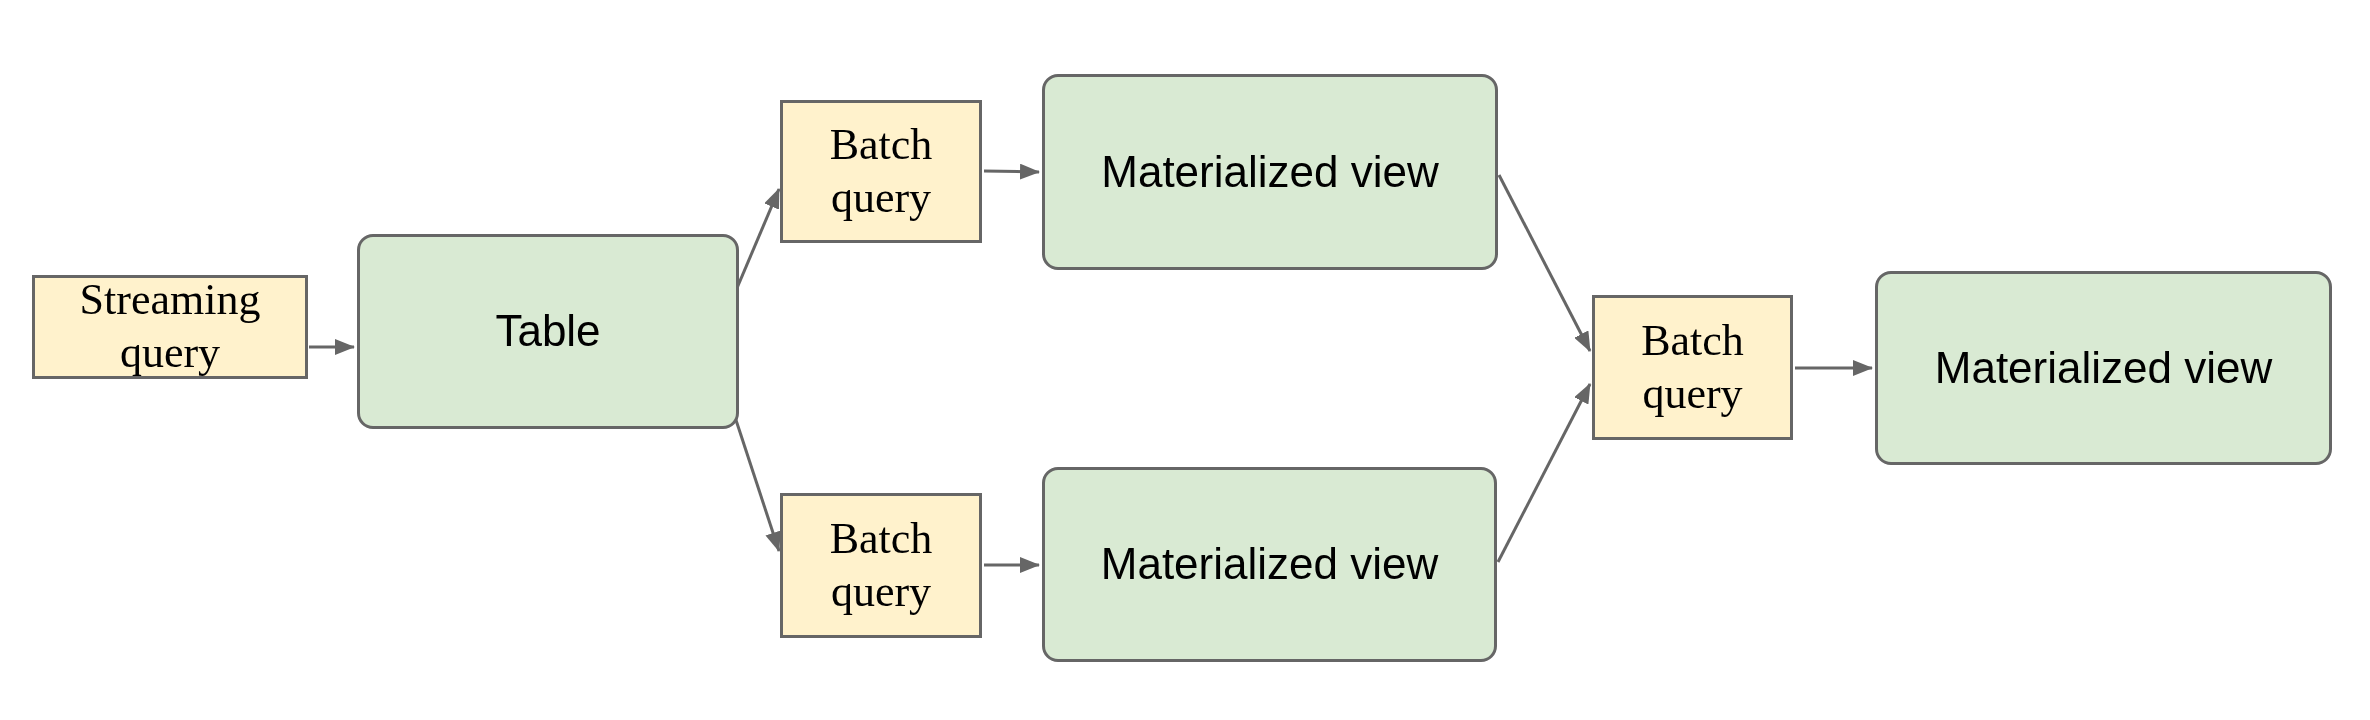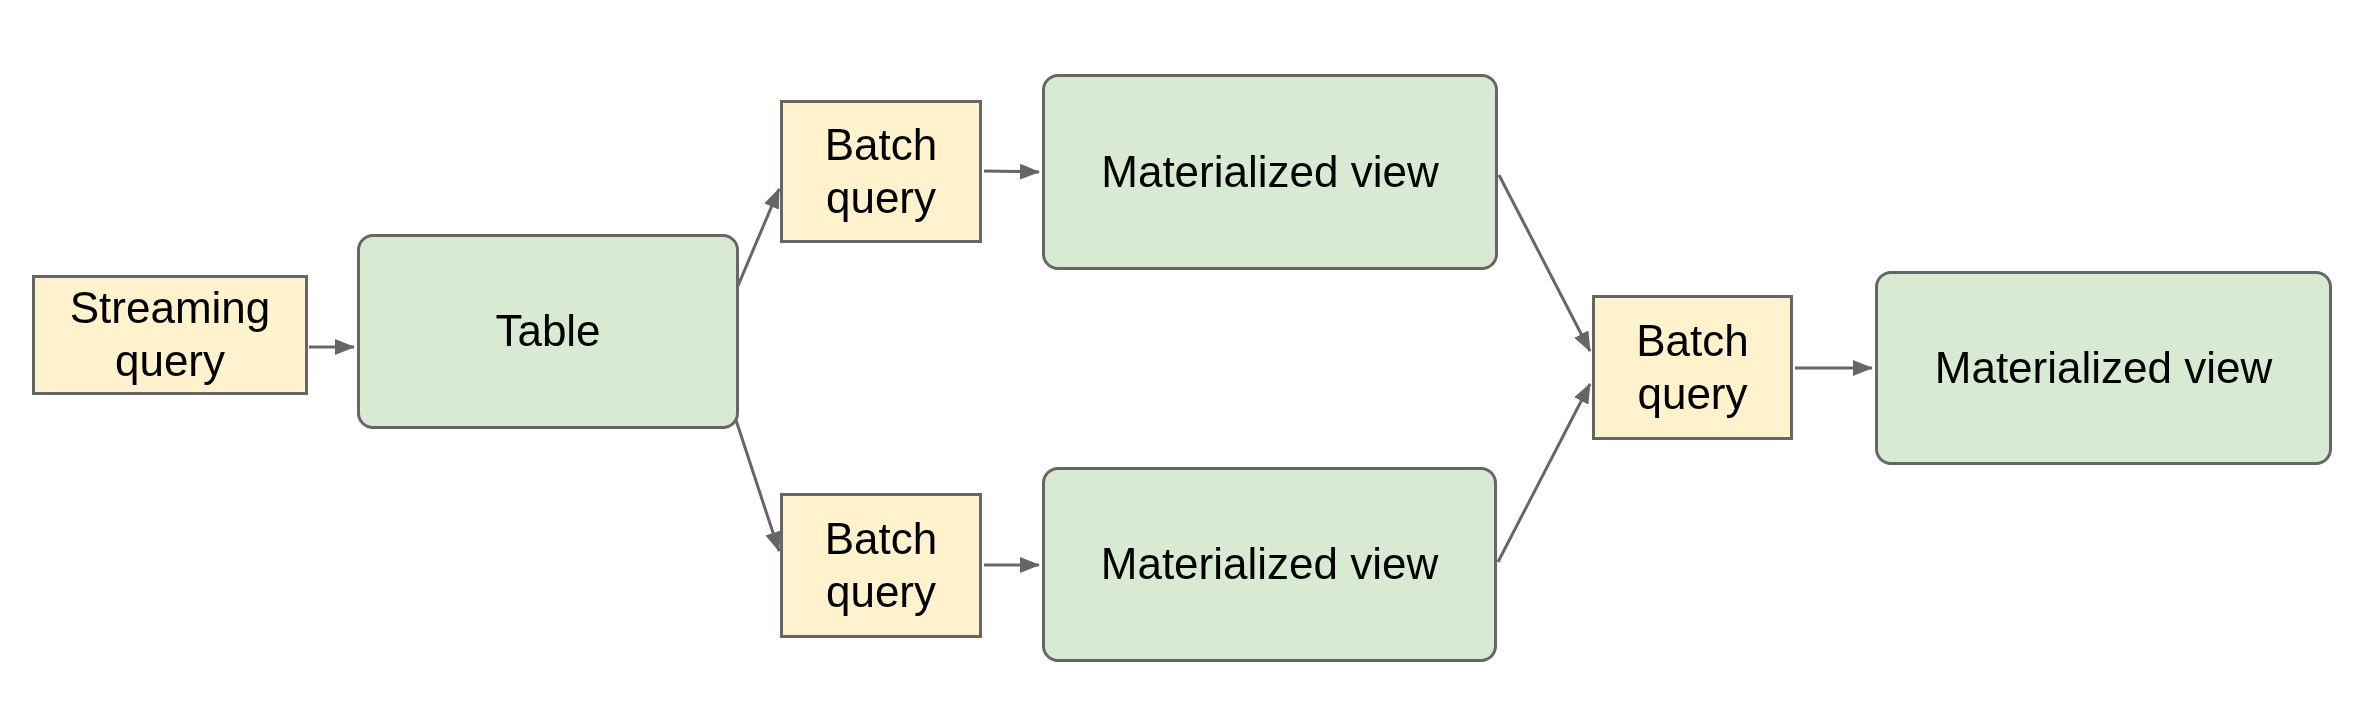--- a/index.html
+++ b/index.html
@@ -33,27 +33,28 @@
     text-align: center;
     border: 3px solid var(--border, #666666);
     color: var(--text, #000000);
     font-size: 44px;
     line-height: 1.2;
   }
   .node .label { display: block; padding: 0 14px; }
   .node-query {
     background: var(--query-fill, #fff2cc);
     border-radius: 0;
+    font-family: Liberation Serif, serif;
   }
   .node-storage {
     background: var(--storage-fill, #d9ead3);
     border-radius: 16px;
   }
   
-  #n-streaming-query      { left:   32px; top: 275px; width: 276px; height: 120px; }
+  #n-streaming-query      { left:   32px; top: 275px; width: 276px; height: 104px; }
   #n-table                { left:  357px; top: 234px; width: 382px; height: 195px; }
   #n-batch-query-top      { left:  780px; top: 100px; width: 202px; height: 143px; }
   #n-mv-top               { left: 1042px; top:  74px; width: 456px; height: 196px; }
   #n-batch-query-bottom   { left:  780px; top: 493px; width: 202px; height: 145px; }
   #n-mv-bottom            { left: 1042px; top: 467px; width: 455px; height: 195px; }
   #n-batch-query-right    { left: 1592px; top: 295px; width: 201px; height: 145px; }
   #n-mv-right             { left: 1875px; top: 271px; width: 457px; height: 194px; }
 </style>
 </head>
 <body>

